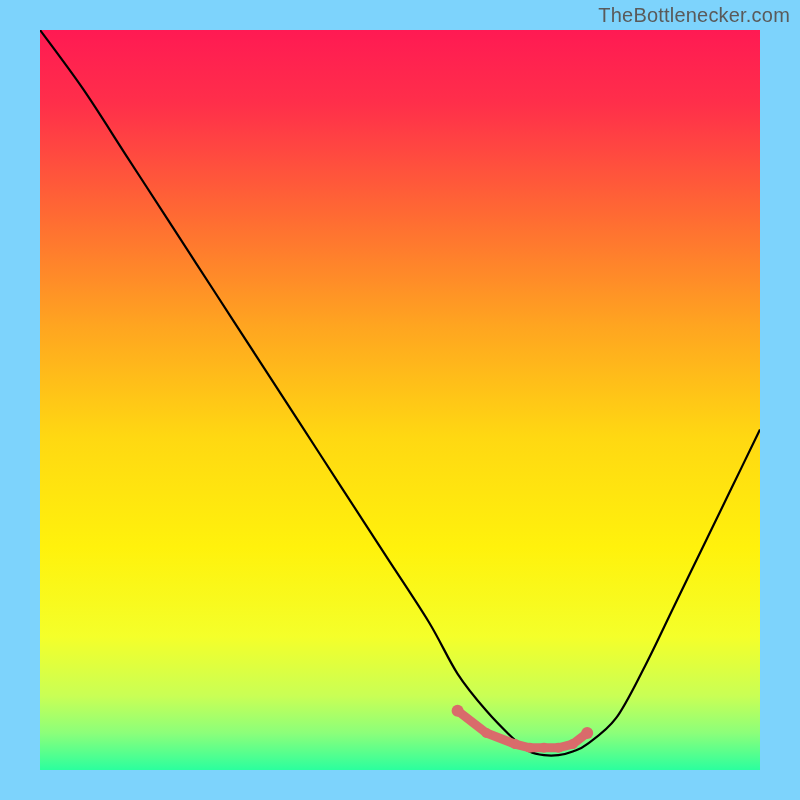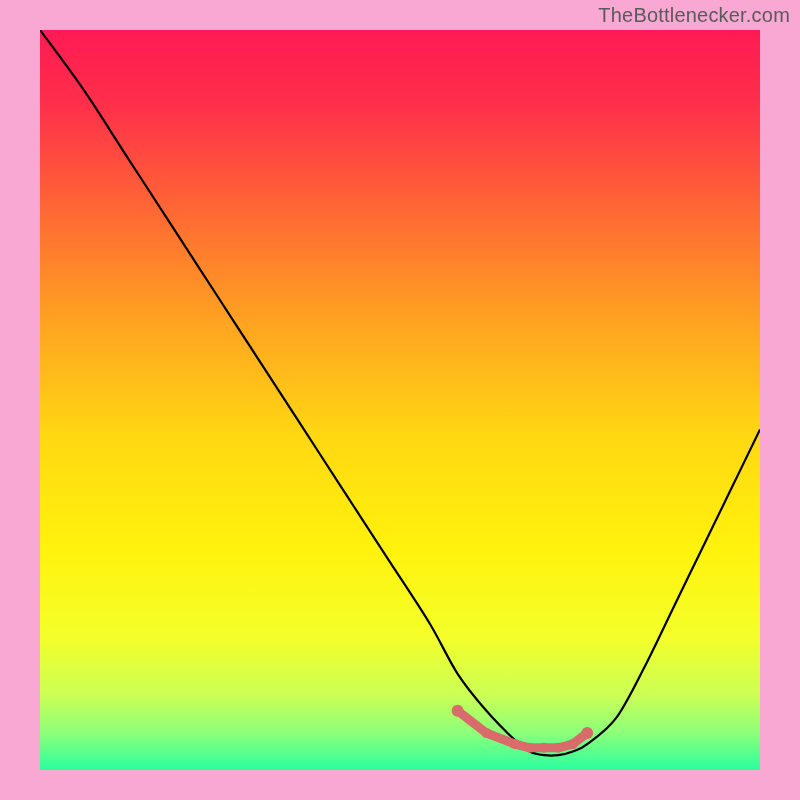--- a/index.html
+++ b/index.html
@@ -8,21 +8,21 @@
     background: #000;
     width: 800px;
     height: 800px;
     overflow: hidden;
     font-family: Arial, sans-serif;
   }
   .frame {
     position: relative;
     width: 800px;
     height: 800px;
-    background: #f9a8d4;
+    background: #7dd3fc;
   }
   .watermark {
     position: absolute;
     top: 4px;
     right: 10px;
     color: #5a5a5a;
     font-size: 20px;
     font-weight: 500;
     letter-spacing: 0.2px;
     z-index: 10;

